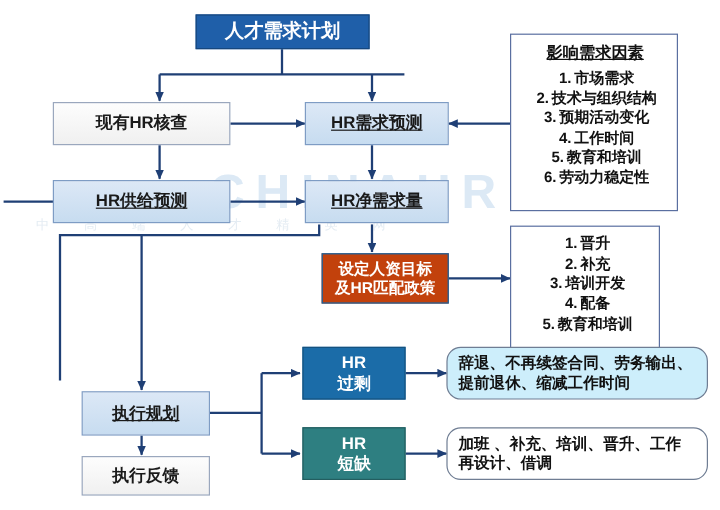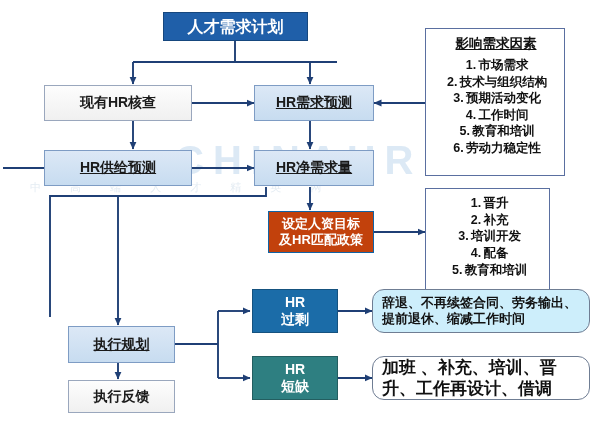--- a/index.html
+++ b/index.html
@@ -70,21 +70,21 @@
     display:block;padding:7px 10px 16px 12px;
     font-weight:bold;
   }
   .n-round-cyan{
     background:#cdeefb;border:1px solid #6f7d93;
     border-radius:12px;color:#111111;font-size:13px;
     padding:4px 9px;font-weight:bold;
   }
   .n-round-white{
     background:#ffffff;border:1px solid #6f7d93;
-    border-radius:12px;color:#111111;font-size:17px;
+    border-radius:12px;color:#111111;font-size:13px;
     padding:4px 9px;font-weight:bold;
   }
 
   .panel-title{
     text-align:center;text-decoration:underline;
     font-size:13.5px;font-weight:bold;margin-bottom:4px;
   }
   .panel-list{list-style:none;margin:0;padding:0;}
   .panel-list li{
     font-size:12.5px;line-height:1.33;white-space:nowrap;

